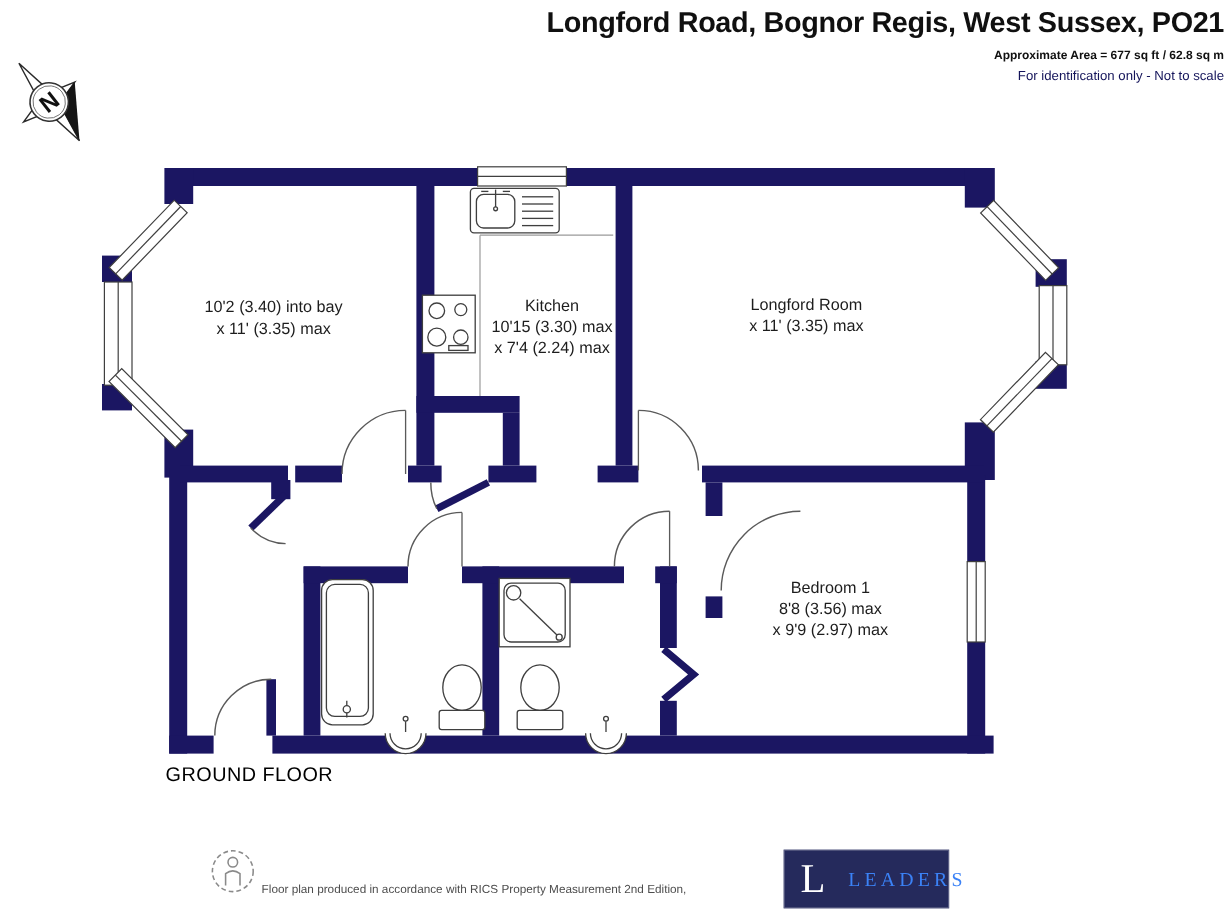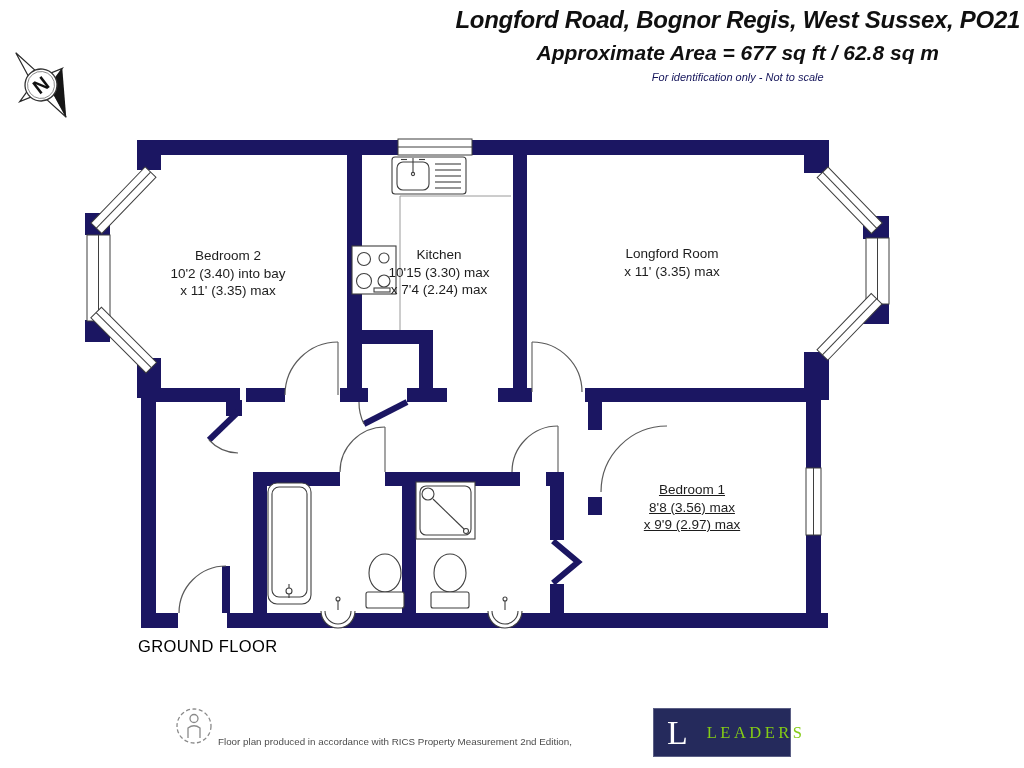--- a/index.html
+++ b/index.html
@@ -8,37 +8,37 @@
   svg{position:absolute;left:0;top:0;}
   .w{fill:#1b1662;}
   .win{fill:#ffffff;stroke:#3f3f3f;stroke-width:1;}
   .winline{stroke:#3f3f3f;stroke-width:1;}
   .fx{fill:#ffffff;stroke:#3f3f3f;stroke-width:1.1;}
   .fxl{stroke:#3f3f3f;stroke-width:1.1;fill:none;}
   .arc{stroke:#5a5a5a;stroke-width:1.2;fill:none;}
   .leaf{stroke:#5a5a5a;stroke-width:1.1;}
   .navyleaf{stroke:#1b1662;stroke-width:6;fill:none;}
   .thin{stroke:#9a9a9a;stroke-width:1;}
-  .hdr{position:absolute;right:4px;top:6px;text-align:center;color:#101010;font-style:italic;}
+  .hdr{position:absolute;right:4px;top:6px;text-align:right;color:#101010;}
   .hdr .t{font-size:24px;font-weight:700;letter-spacing:-0.3px;}
-  .hdr .a{font-size:21px;font-weight:700;margin-top:7px;}
+  .hdr .a{font-size:10px;font-weight:700;margin-top:7px;}
   .hdr .d{font-size:11px;margin-top:6px;color:#14145a;}
   .roomlbl{position:absolute;width:220px;text-align:center;color:#1d1d1d;
            font-size:13.5px;line-height:17.5px;}
   .roomlbl .rn{font-size:13.5px;}
   .floorlbl{position:absolute;left:138px;top:637px;font-size:16.5px;color:#000000;
             letter-spacing:0.4px;}
   .footer-text{position:absolute;left:218px;top:711px;font-size:9.8px;line-height:12.4px;
                color:#4d4d4d;white-space:pre-wrap;}
   .logo{position:absolute;left:653px;top:708px;width:138px;height:49px;background:#252a5c;
         display:flex;align-items:center;box-shadow:inset 0 0 0 1px rgba(255,255,255,0.25);}
   .logo .L{font-family:"Liberation Serif",serif;color:#fff;font-size:34px;line-height:34px;
            margin-left:14px;}
   .logo .sep{width:1px;height:28px;background:#cfd2e6;margin:0 9px 0 10px;}
-  .logo .nm{font-family:"Liberation Serif",serif;color:#84cc16;font-size:16.5px;letter-spacing:3.5px;}
+  .logo .nm{font-family:"Liberation Serif",serif;color:#3b82f6;font-size:16.5px;letter-spacing:3.5px;}
 </style>
 </head>
 <body>
 
 <div id="stage">
 
   <svg width="1024" height="768" viewBox="0 0 1024 768">
 
     <g transform="translate(41,85) rotate(-38)">
       <path d="M 0 -41 L 6 -6 L 27 0 L 6 6 L 0 41 L -6 6 L -27 0 L -6 -6 Z" fill="#fff" stroke="#2a2a2a" stroke-width="1.2"></path>
@@ -238,34 +238,33 @@
     </g>
   </svg>
 
   <div class="hdr">
     <div class="t">Longford Road, Bognor Regis, West Sussex, PO21</div>
     <div class="a">Approximate Area = 677 sq ft / 62.8 sq m</div>
     <div class="d">For identification only - Not to scale</div>
   </div>
 
   <div class="roomlbl" style="left:118px;top:247px;">
-    <div class="rn">Bedroom 2</div>
     <div>10'2 (3.40) into bay</div>
     <div>x 11' (3.35) max</div>
   </div>
-  <div class="roomlbl" style="left:329px;top:246px;">
+  <div class="roomlbl" style="left:350px;top:246px;">
     <div class="rn">Kitchen</div>
     <div>10'15 (3.30) max</div>
     <div>x 7'4 (2.24) max</div>
   </div>
   <div class="roomlbl" style="left:562px;top:245px;">
     <div class="rn">Longford Room</div>
     <div>x 11' (3.35) max</div>
   </div>
-  <div class="roomlbl" style="left:582px;top:481px;text-decoration:underline;">
+  <div class="roomlbl" style="left:582px;top:481px;">
     <div class="rn">Bedroom 1</div>
     <div>8'8 (3.56) max</div>
     <div>x 9'9 (2.97) max</div>
   </div>
 
   <div class="floorlbl">GROUND FLOOR</div>
 
   <div class="footer-text">
     <div>Floor plan produced in accordance with RICS Property Measurement 2nd Edition,</div>
     

